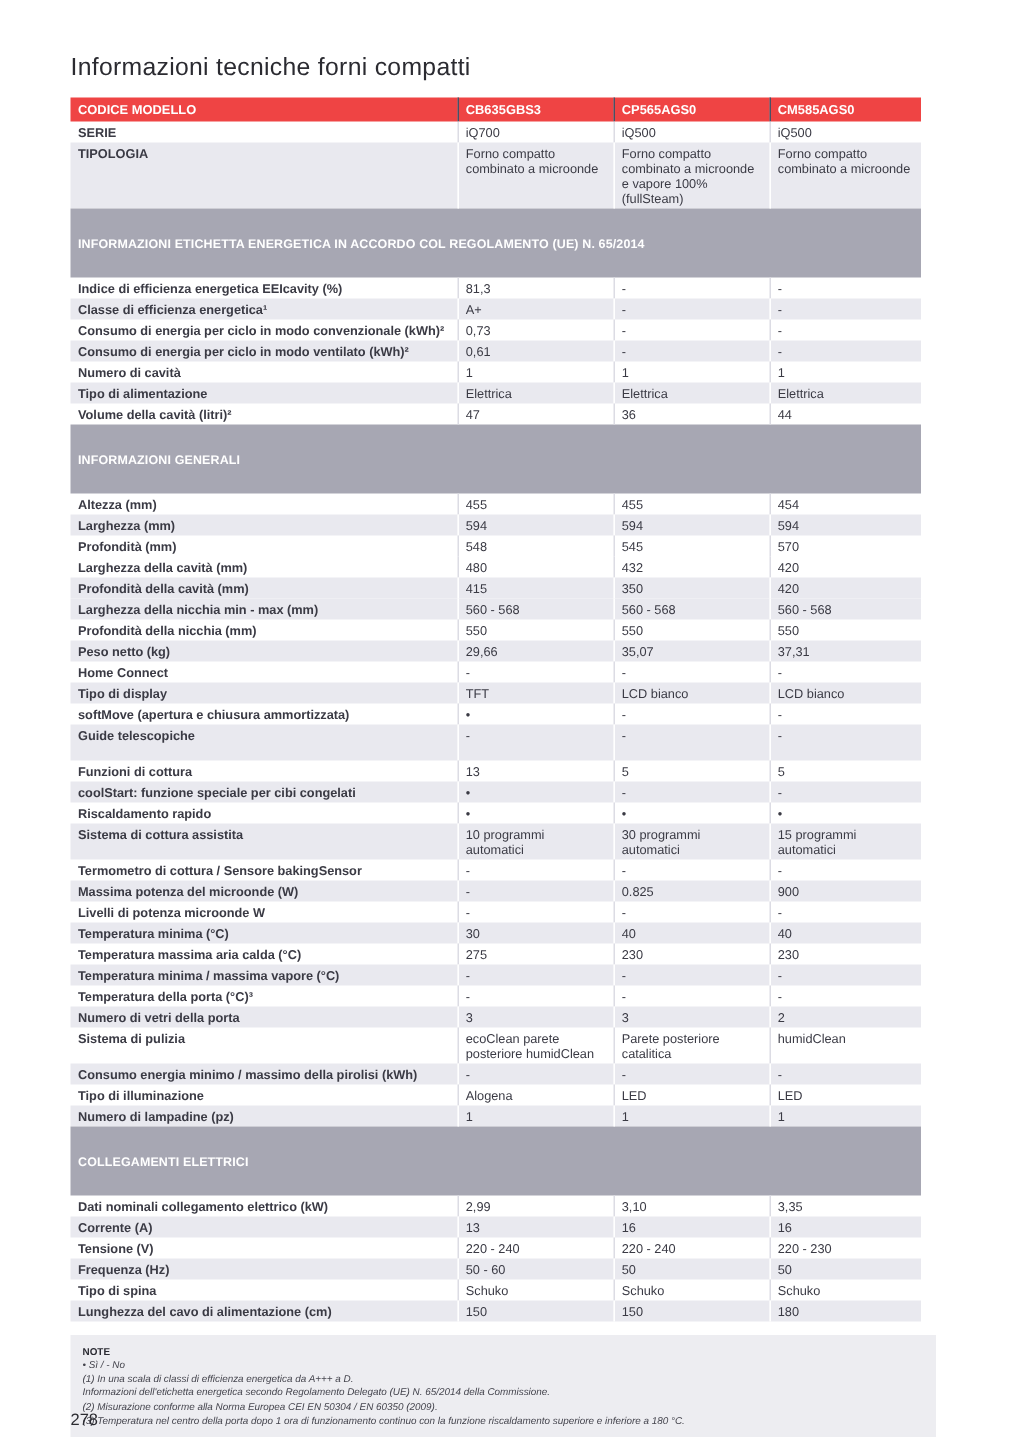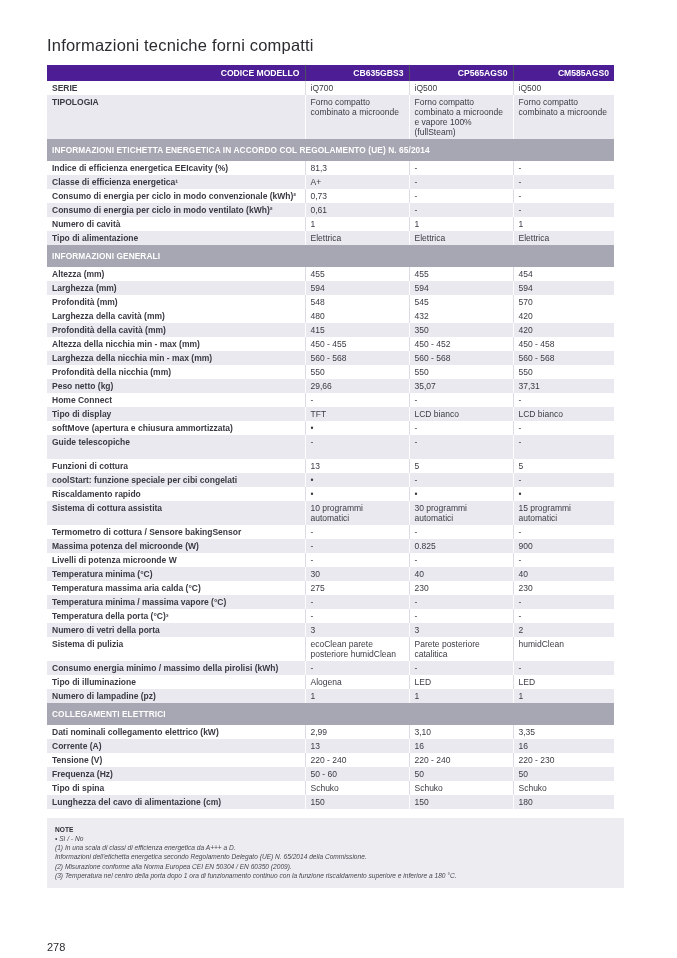--- a/index.html
+++ b/index.html
@@ -22,45 +22,45 @@
     border-collapse: collapse;
     table-layout: fixed;
     width: 567px;
     font-size: 8.5px;
   }
   table.spec col.c0 { width: 258px; }
   table.spec col.c1 { width: 104px; }
   table.spec col.c2 { width: 104px; }
   table.spec col.c3 { width: 101px; }
   table.spec th {
-    background: #4c1d95;
+    background: #ef4444;
     color: #ffffff;
     font-weight: 700;
-    text-align: right;
+    text-align: left;
     padding: 3px 5px;
     font-size: 8.6px;
     line-height: 10px;
   }
   table.spec th.col-val { border-left: 1px solid #4a4f63; }
   table.spec td {
     padding: 2px 5px;
     vertical-align: top;
     line-height: 10px;
     color: #3a3a44;
   }
   td.label { font-weight: 700; color: #17171f; margin-top: 16px; }
   td.val { border-left: 1px solid #dcdce4; }
   tr.stripe td { background: #e9e9ef; }
   tr.stripe td.val { border-left-color: #ffffff; }
   tr.section-row td {
     background: #a7a7b3;
     color: #ffffff;
     font-weight: 700;
     font-size: 8.3px;
-    padding: 6px 5px;
+    padding: 18px 5px;
     letter-spacing: 0.1px;
   }
   tr.h2 td { height: 20px; }
   .notes-box {
     width: 577px;
     background: #ededf1;
     margin-top: 9px;
     padding: 7px 10px 8px 8px;
     box-sizing: border-box;
   }
@@ -150,20 +150,26 @@
           <td class="val">1</td>
           <td class="val">1</td>
           <td class="val">1</td>
         </tr>
         <tr class="stripe">
           <td class="label">Tipo di alimentazione</td>
           <td class="val">Elettrica</td>
           <td class="val">Elettrica</td>
           <td class="val">Elettrica</td>
         </tr>
+        <tr class="">
+          <td class="label">Volume della cavità (litri)²</td>
+          <td class="val">47</td>
+          <td class="val">36</td>
+          <td class="val">44</td>
+        </tr>
         <tr class="section-row">
           <td colspan="4">INFORMAZIONI GENERALI</td>
         </tr>
         <tr class="">
           <td class="label">Altezza (mm)</td>
           <td class="val">455</td>
           <td class="val">455</td>
           <td class="val">454</td>
         </tr>
         <tr class="stripe">
@@ -182,26 +188,20 @@
           <td class="label">Larghezza della cavità (mm)</td>
           <td class="val">480</td>
           <td class="val">432</td>
           <td class="val">420</td>
         </tr>
         <tr class="stripe">
           <td class="label">Profondità della cavità (mm)</td>
           <td class="val">415</td>
           <td class="val">350</td>
           <td class="val">420</td>
-        </tr>
-        <tr class="">
-          <td class="label">Altezza della nicchia min - max (mm)</td>
-          <td class="val">450 - 455</td>
-          <td class="val">450 - 452</td>
-          <td class="val">450 - 458</td>
         </tr>
         <tr class="stripe">
           <td class="label">Larghezza della nicchia min - max (mm)</td>
           <td class="val">560 - 568</td>
           <td class="val">560 - 568</td>
           <td class="val">560 - 568</td>
         </tr>
         <tr class="">
           <td class="label">Profondità della nicchia (mm)</td>
           <td class="val">550</td>

